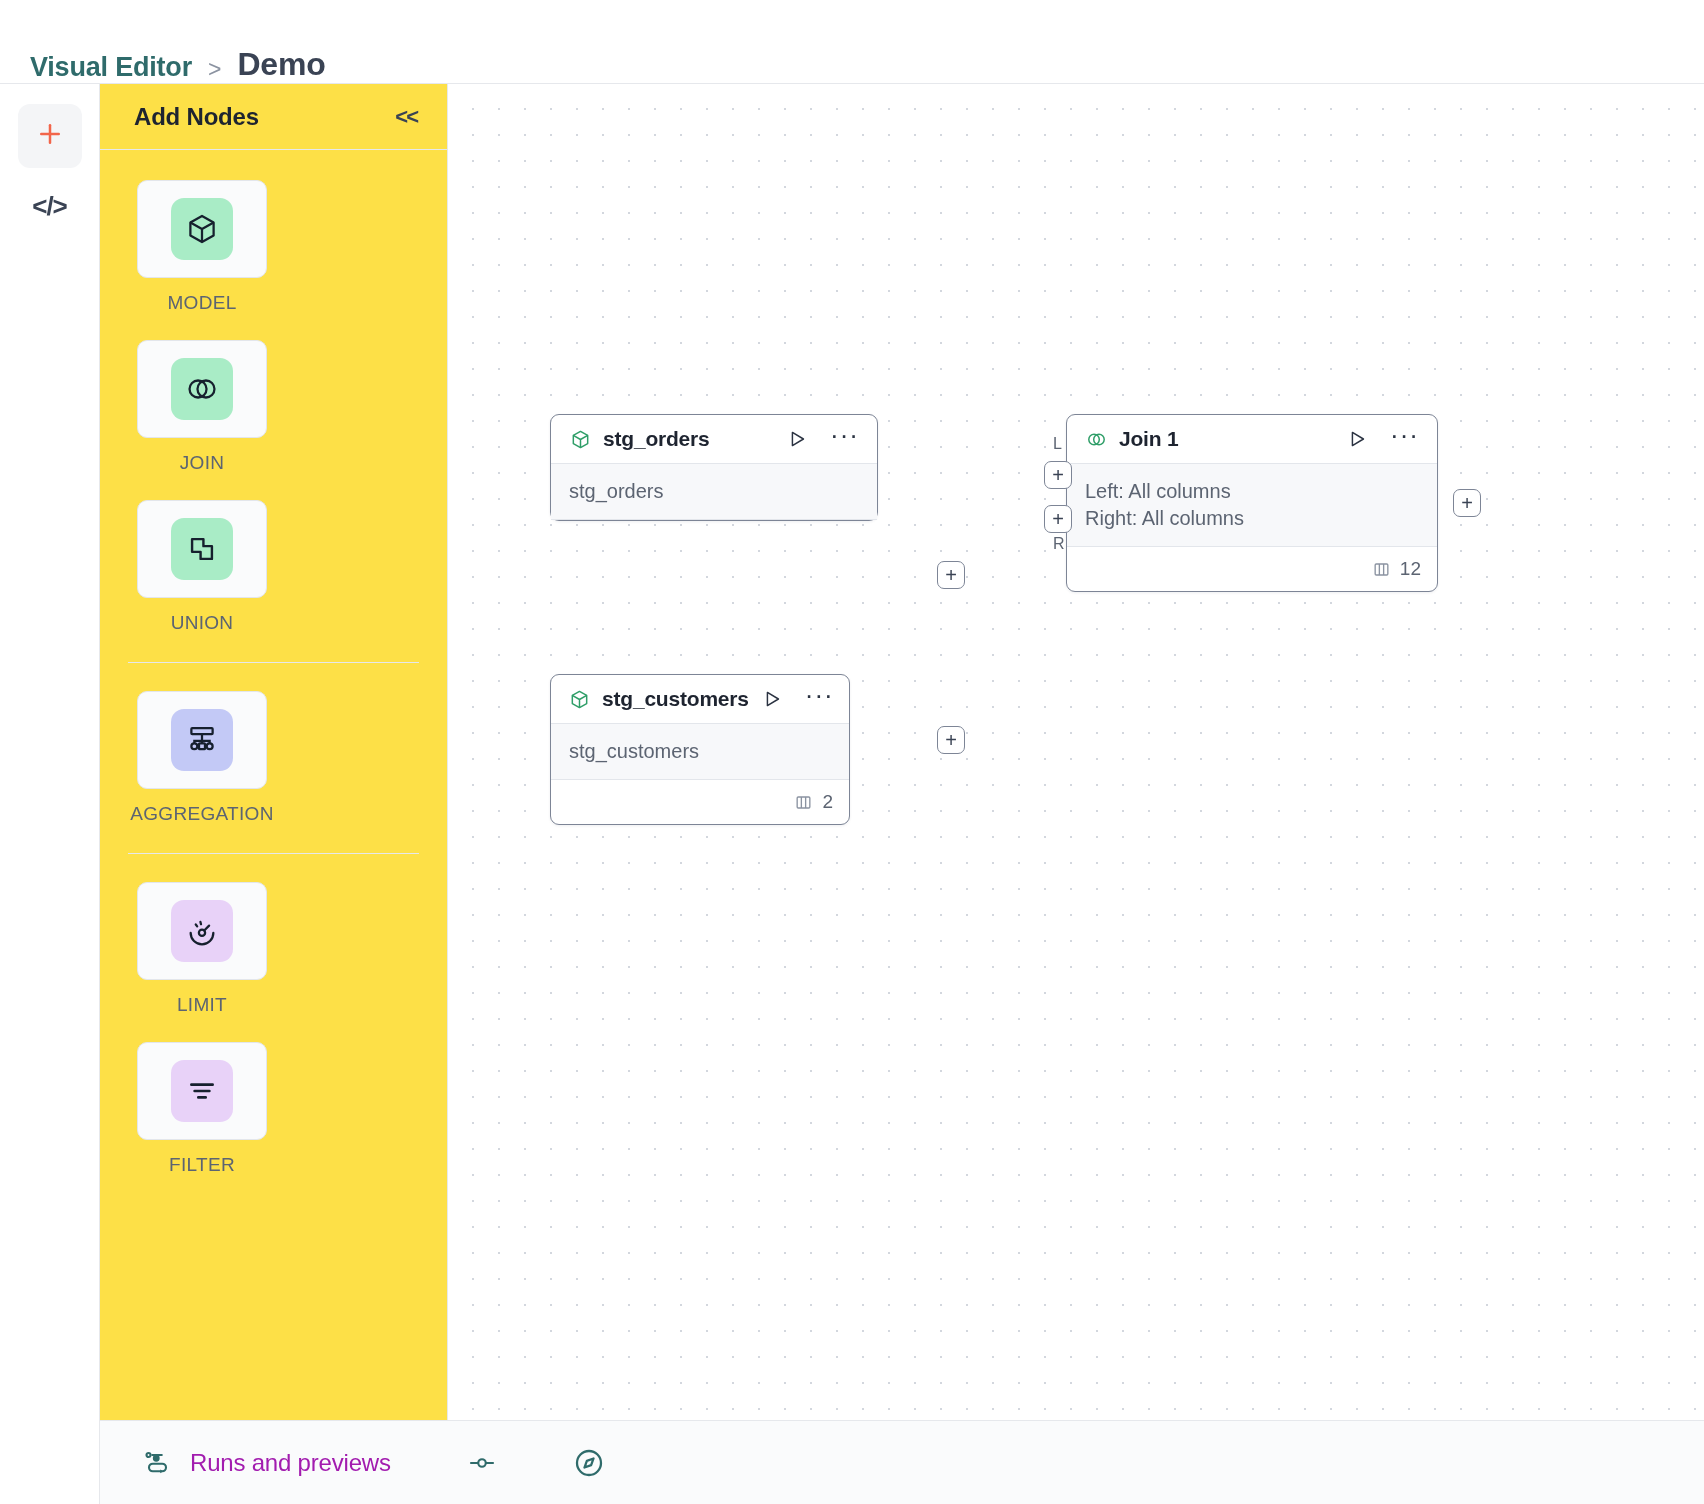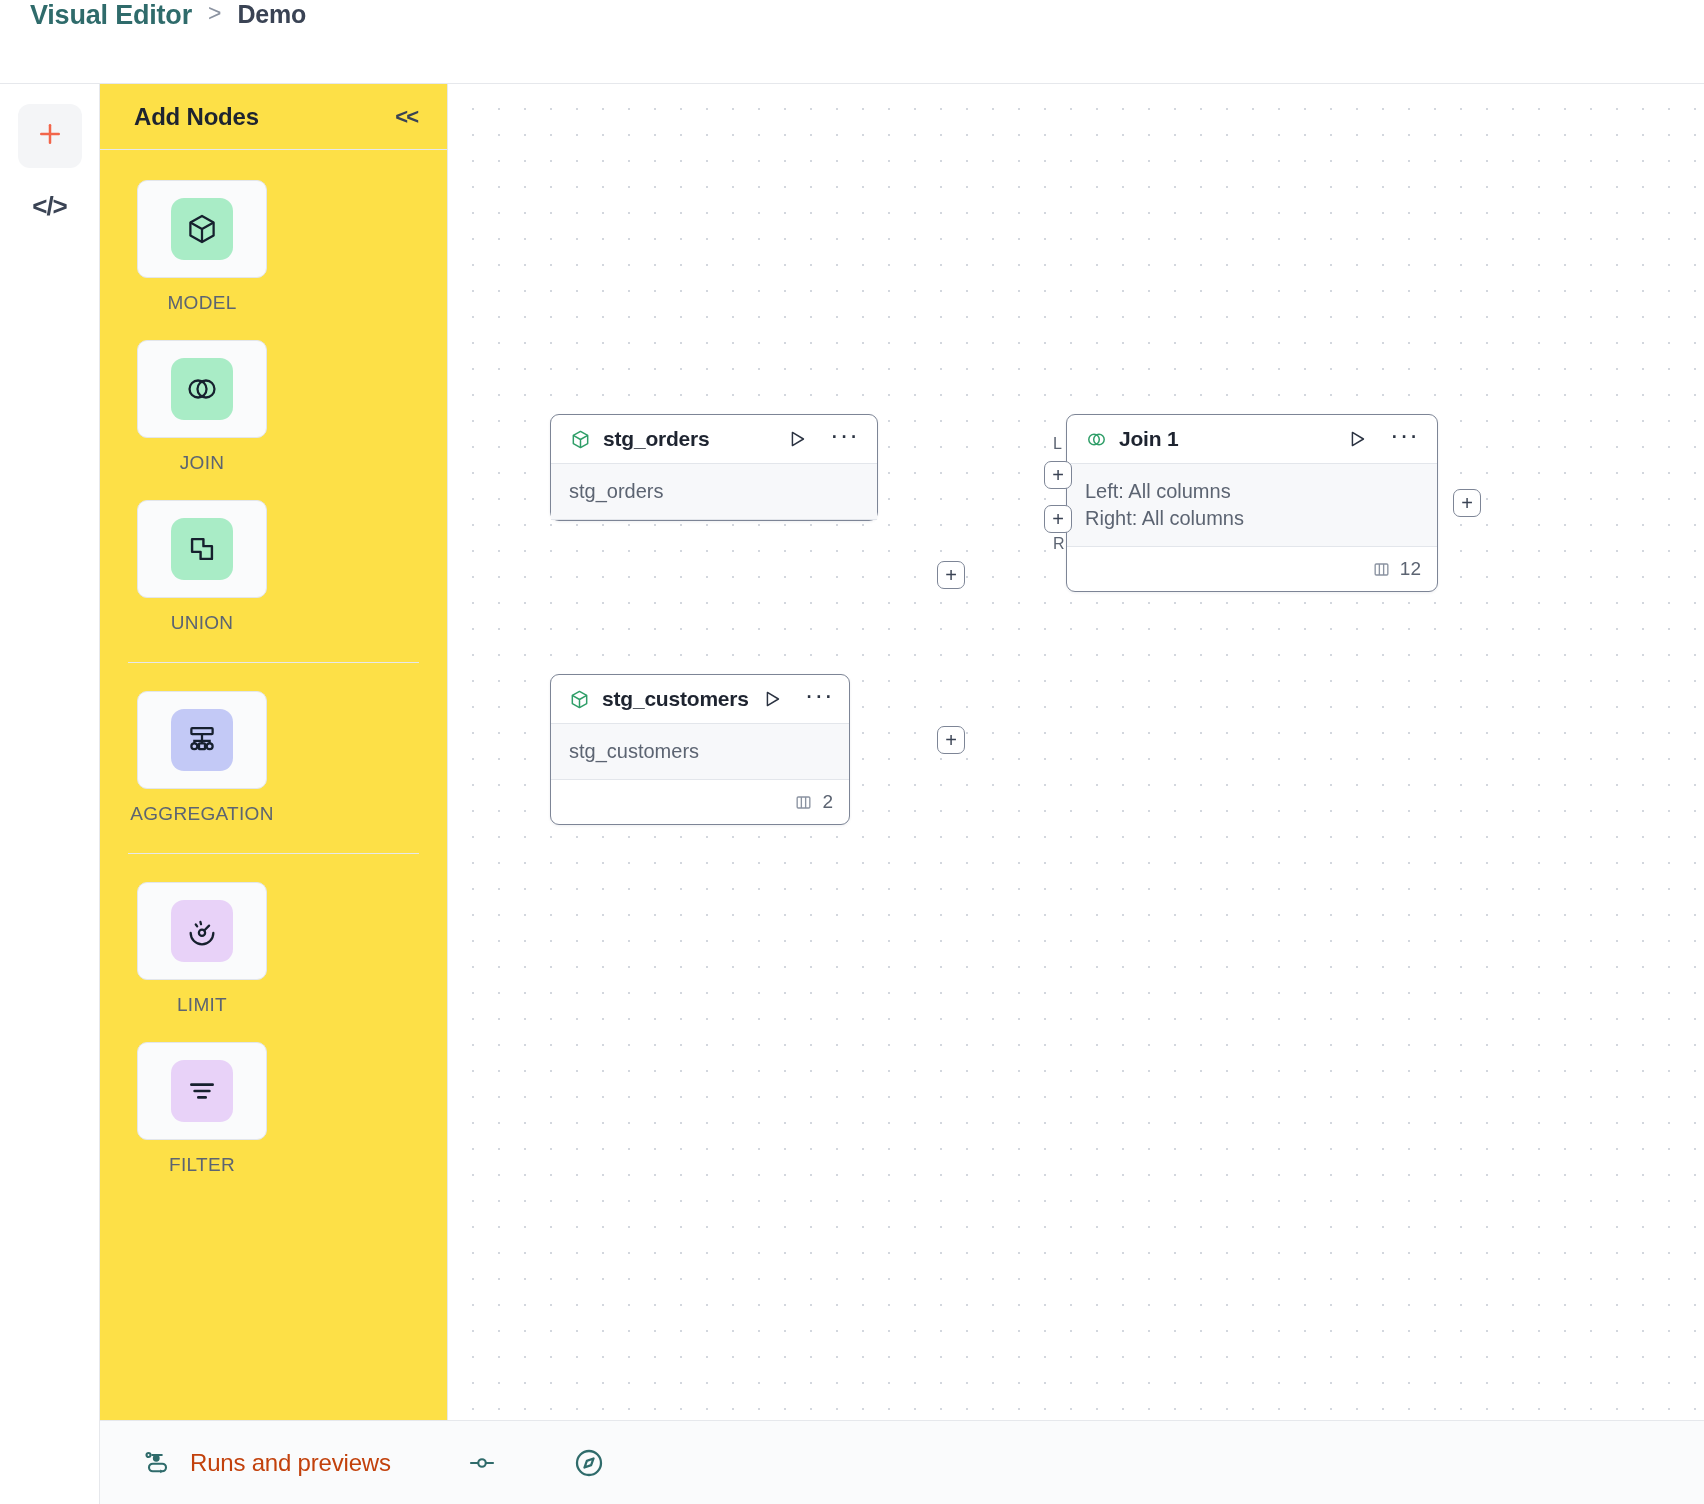--- a/index.html
+++ b/index.html
@@ -7,30 +7,30 @@
     width: 1704px; height: 1504px;
     font-family: "Liberation Sans", sans-serif;
     background: #ffffff;
     overflow: hidden;
   }
 
   
   .header {
     height: 84px;
     display: flex;
-    align-items: flex-start;
+    align-items: flex-end;
     padding-left: 30px;
     background: #ffffff;
     border-bottom: 1px solid #e6e8ec;
   }
   .crumb-root {
     font-size: 27px; font-weight: 700; color: #2f6b6b; letter-spacing: -0.2px;
   }
   .crumb-sep { font-size: 23px; color: #8b93a1; margin: 0 16px; }
-  .crumb-leaf { font-size: 25px; font-weight: 700; color: #3a4354; letter-spacing: -0.2px; }
+  .crumb-leaf { font-size: 32px; font-weight: 700; color: #3a4354; letter-spacing: -0.2px; }
 
   
   .shell { display: flex; height: 1420px; }
 
   
   .rail {
     width: 100px; background: #ffffff;
     border-right: 1px solid #e6e8ec;
     display: flex; flex-direction: column; align-items: center;
     padding-top: 20px; gap: 6px;
@@ -130,21 +130,21 @@
   }
 
   
   .bottombar {
     position: absolute; left: 100px; right: 0; bottom: 0;
     height: 84px; background: #fafbfc;
     border-top: 1px solid #e6e8ec;
     display: flex; align-items: center; padding-left: 42px; gap: 28px;
   }
   .bb-item { display: flex; align-items: center; gap: 18px; cursor: pointer; }
-  .bb-text { font-size: 24px; color: #c2410c; letter-spacing: -0.2px; }
+  .bb-text { font-size: 24px; color: #a21caf; letter-spacing: -0.2px; }
   .bb-icon { color: #2f6b6b; display: flex; align-items: center; }
   .bb-gap { width: 20px; }
 </style>
 </head>
 <body>
 
 <div class="header">
   <span class="crumb-root">Visual Editor</span>
   <span class="crumb-sep">&gt;</span>
   <span class="crumb-leaf">Demo</span>

